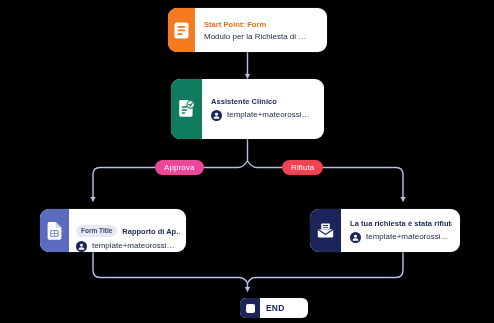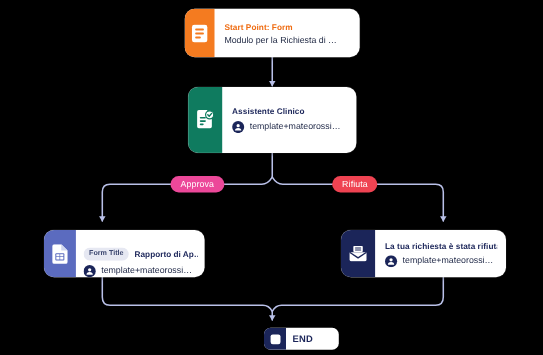--- a/index.html
+++ b/index.html
@@ -185,21 +185,21 @@
     padding: 0 9px;
     letter-spacing: 0.1px;
     box-sizing: border-box;
   }
   #pill-approve {
     left: 155px;
     top: 160px;
     background: #ec4899;
   }
   #pill-reject {
-    left: 302px;
+    left: 282px;
     top: 160px;
     background: #ef4352;
   }
 
   
   #node-end {
     position: absolute;
     left: 240px;
     top: 298px;
     height: 20px;

